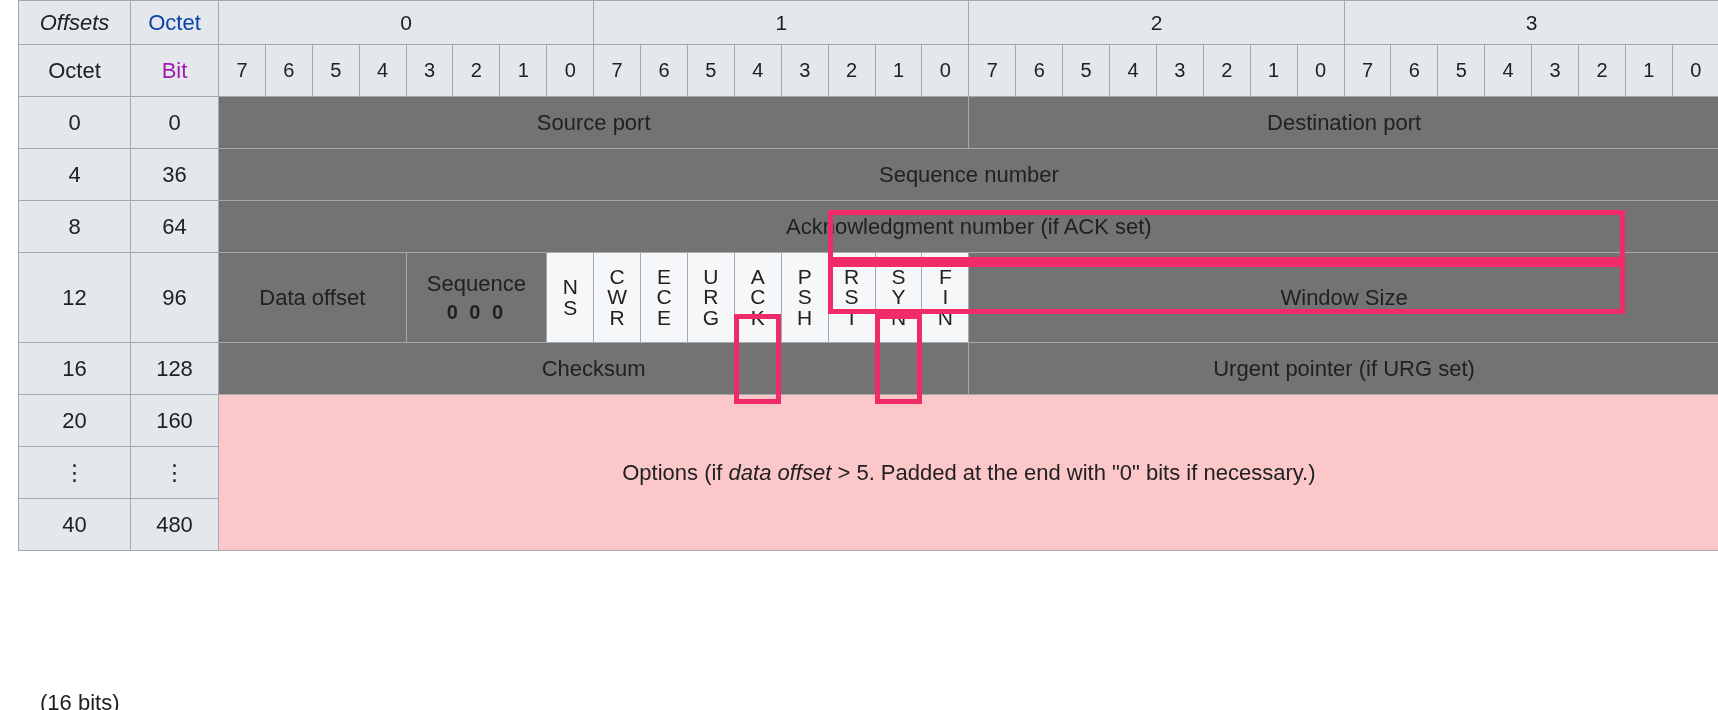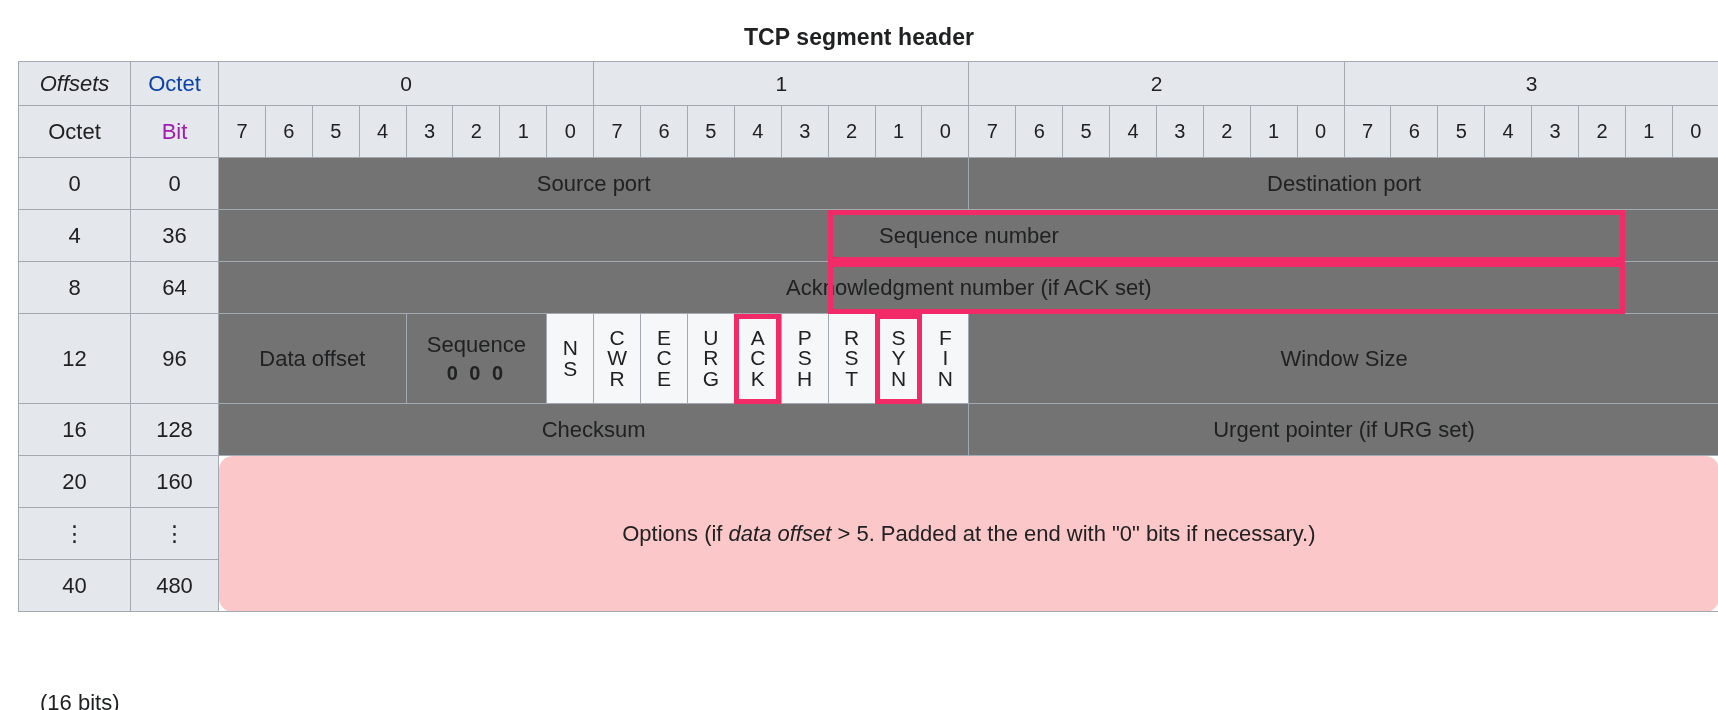--- a/index.html
+++ b/index.html
@@ -85,21 +85,20 @@
     font-weight: bold;
     font-size: 20px;
   }
   .field {
     background: #737373;
     font-size: 22px;
   }
   .opt {
     background: #fcc7c9;
     font-size: 22px;
-    border-radius: 14px;
   }
   .dots {
     background: #e4e7ec;
     font-weight: bold;
     font-size: 22px;
     letter-spacing: 0;
   }
 
   
   .r-top    { height: 44px; border-radius: 20px; }
@@ -158,21 +157,20 @@
     font-size: 22px;
     color: #202122;
     white-space: nowrap;
   }
 </style>
 </head>
 <body>
 
 <div id="root">
 
-  <div id="title">TCP segment header</div>
 
   <table id="tcp-table">
     <colgroup>
       <col style="width:112px">
       <col style="width:88px">
       <col span="32" style="width:46.9px">
     </colgroup>
     <tbody>
 
       <tr class="r-top">

